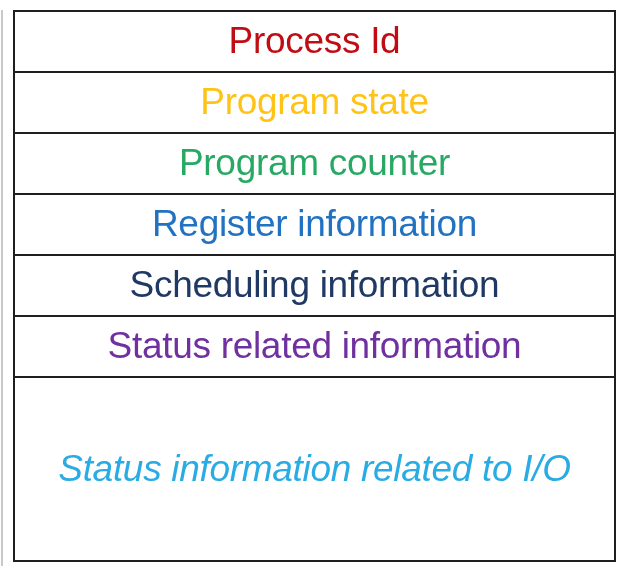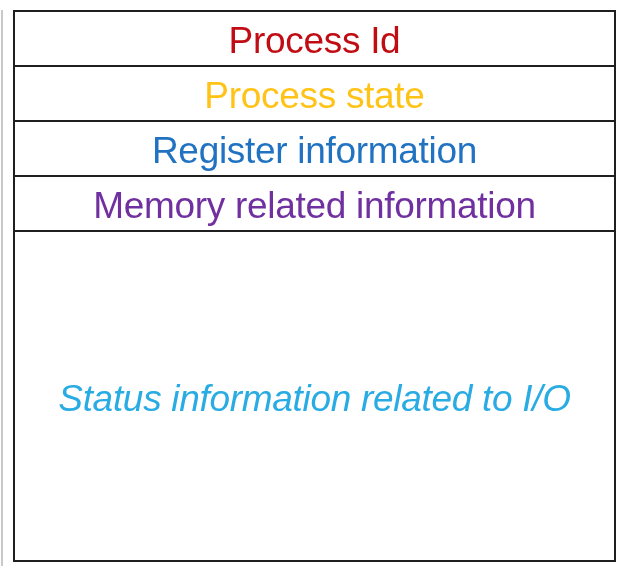--- a/index.html
+++ b/index.html
@@ -27,28 +27,27 @@
     left: 13px;
     top: 10px;
     width: 599px;
     height: 548px;
     border: 2px solid #1F1F1F;
     background: #FFFFFF;
     display: flex;
     flex-direction: column;
   }
   .row {
-    height: 49px;
+    height: 61px;
     box-sizing: border-box;
     border-bottom: 2px solid #1F1F1F;
     display: flex;
     align-items: center;
     justify-content: center;
     padding: 0 6px;
-    margin-top: 6px;
   }
   .row.tall {
     height: auto;
     flex: 1;
     border-bottom: none;
   }
   .row-label {
     font-size: 37px;
     line-height: 1.25;
     text-align: center;
@@ -62,24 +61,30 @@
 </head>
 <body>
 
 <div class="edge-line"></div>
 
 <div class="pcb-table">
   <div class="row">
     <span class="row-label" style="color: rgb(192, 12, 18);">Process Id</span>
   </div>
   <div class="row">
-    <span class="row-label" style="color: rgb(255, 195, 23);">Process state</span>
+    <span class="row-label" style="color: rgb(255, 195, 23);">Program state</span>
+  </div>
+  <div class="row">
+    <span class="row-label" style="color: rgb(40, 169, 99);">Program counter</span>
   </div>
   <div class="row">
     <span class="row-label" style="color: rgb(33, 115, 194);">Register information</span>
   </div>
   <div class="row">
-    <span class="row-label" style="color: rgb(112, 48, 160);">Memory related information</span>
+    <span class="row-label" style="color: rgb(32, 56, 100);">Scheduling information</span>
+  </div>
+  <div class="row">
+    <span class="row-label" style="color: rgb(112, 48, 160);">Status related information</span>
   </div>
   <div class="row tall">
     <span class="row-label" style="color: rgb(41, 171, 227); font-style: italic;">Status information related to I/O</span>
   </div>
 </div>
 
 </body></html>

